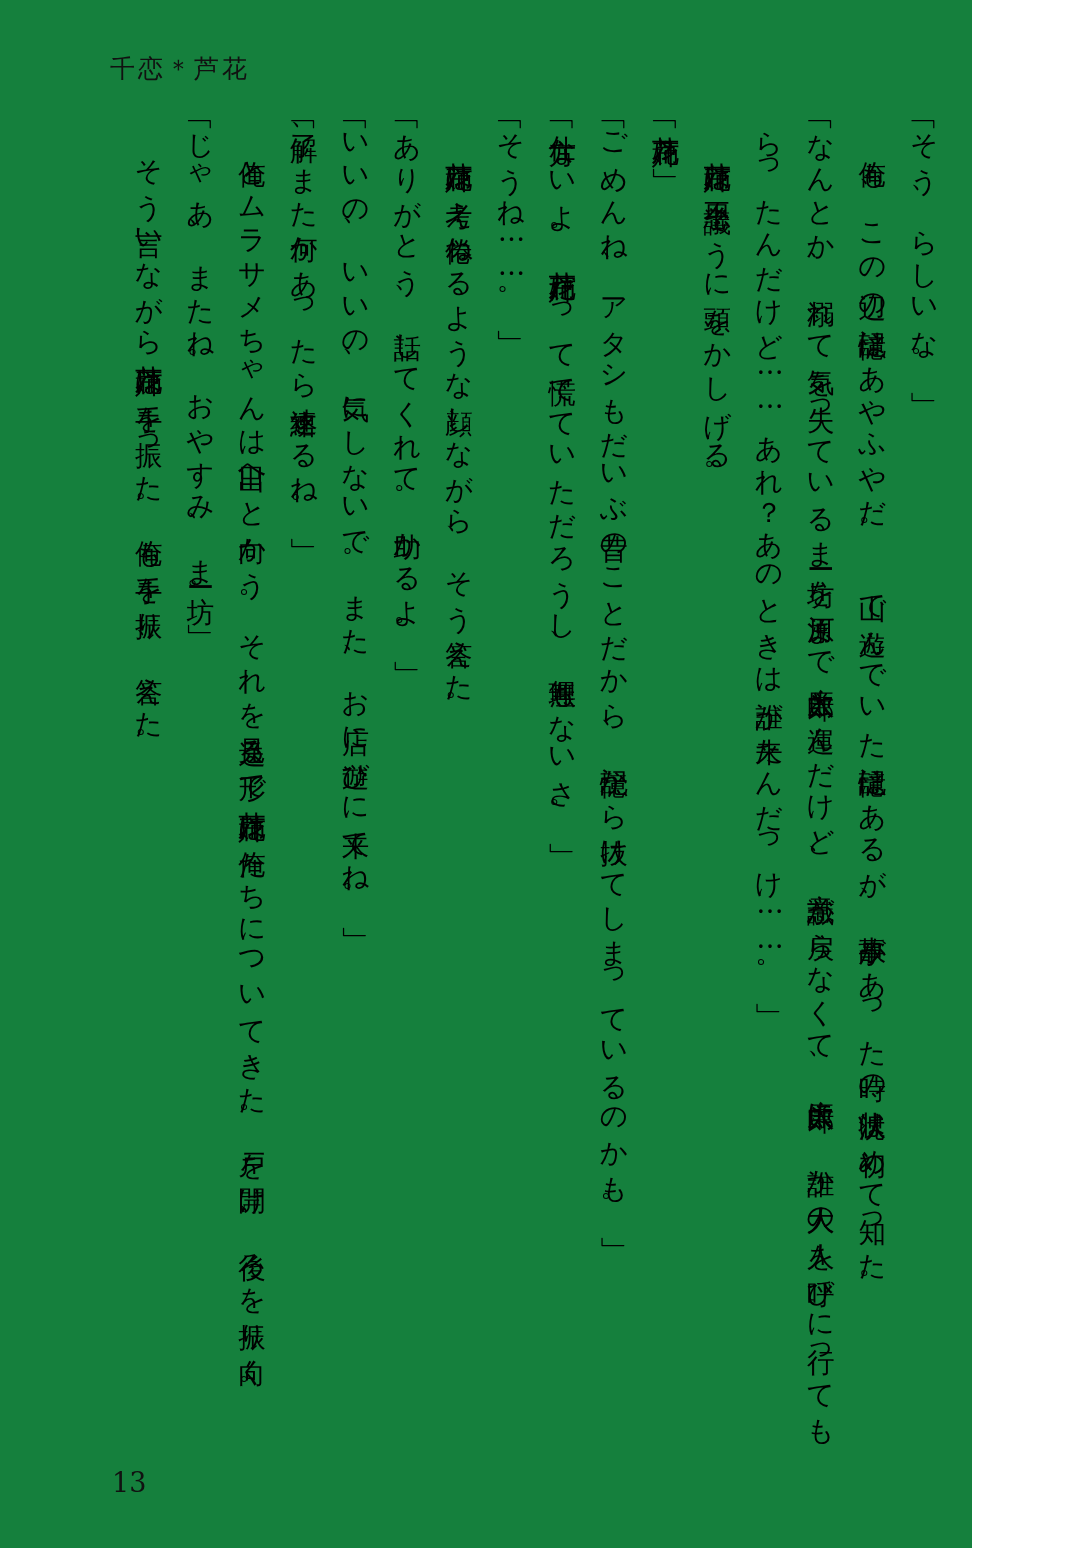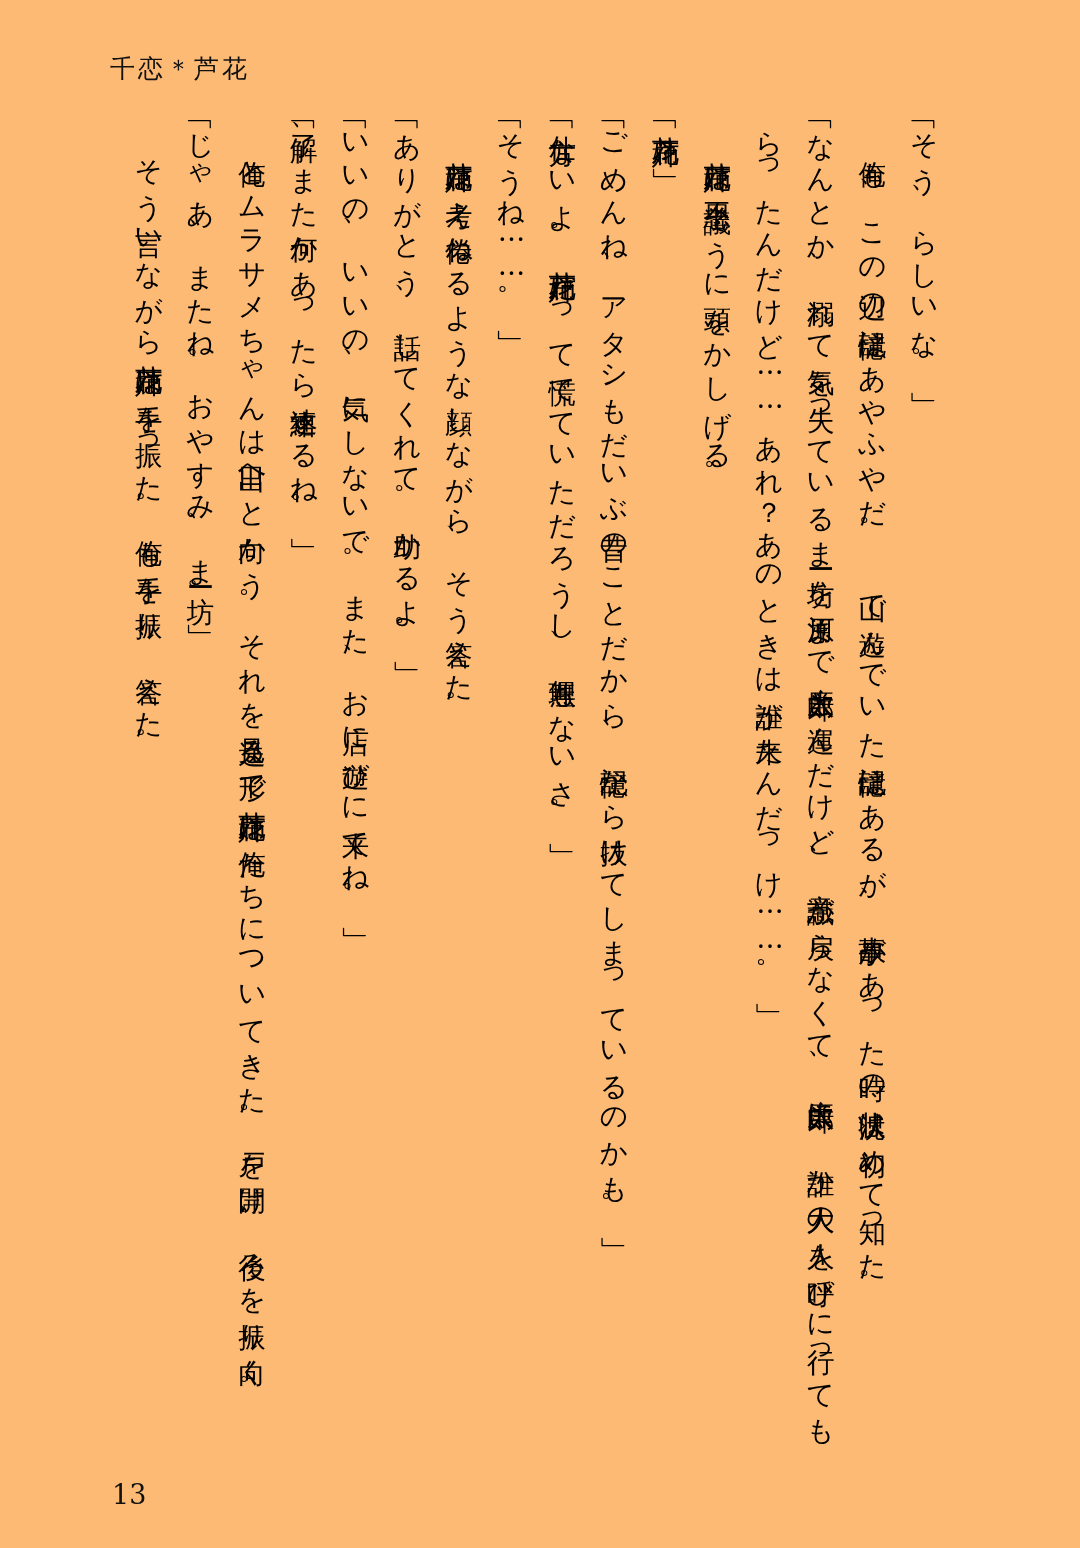--- a/index.html
+++ b/index.html
@@ -6,40 +6,40 @@
     margin: 0;
     padding: 0;
     background: #ffffff;
   }
   body {
     font-family: "DejaVu Serif", "Liberation Serif", serif;
     color: #000000;
   }
   .page {
     position: relative;
-    width: 1080px;
+    width: 972px;
     height: 1548px;
-    background: #fdba74;
+    background: #15803d;
     overflow: hidden;
     box-sizing: border-box;
   }
   .header-title {
     position: absolute;
     top: 52px;
     left: 110px;
     font-size: 25px;
     letter-spacing: 3px;
     font-family: "DejaVu Serif", "Liberation Serif", serif;
     color: #111111;
     white-space: nowrap;
   }
   .page-number {
     position: absolute;
     left: 112px;
-    bottom: 38px;
+    bottom: 50px;
     font-size: 27px;
     font-family: "DejaVu Serif", "Liberation Serif", serif;
     color: #111111;
   }
   .body-text {
     position: absolute;
     top: 112px;
     left: 120px;
     width: 830px;
     height: 1320px;

